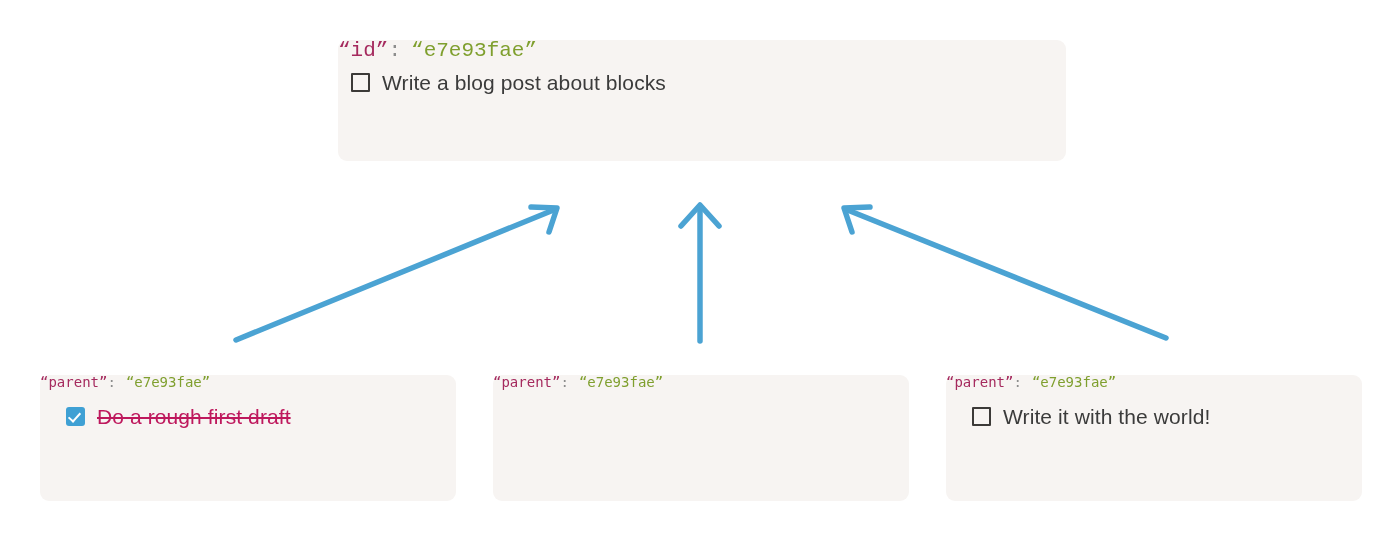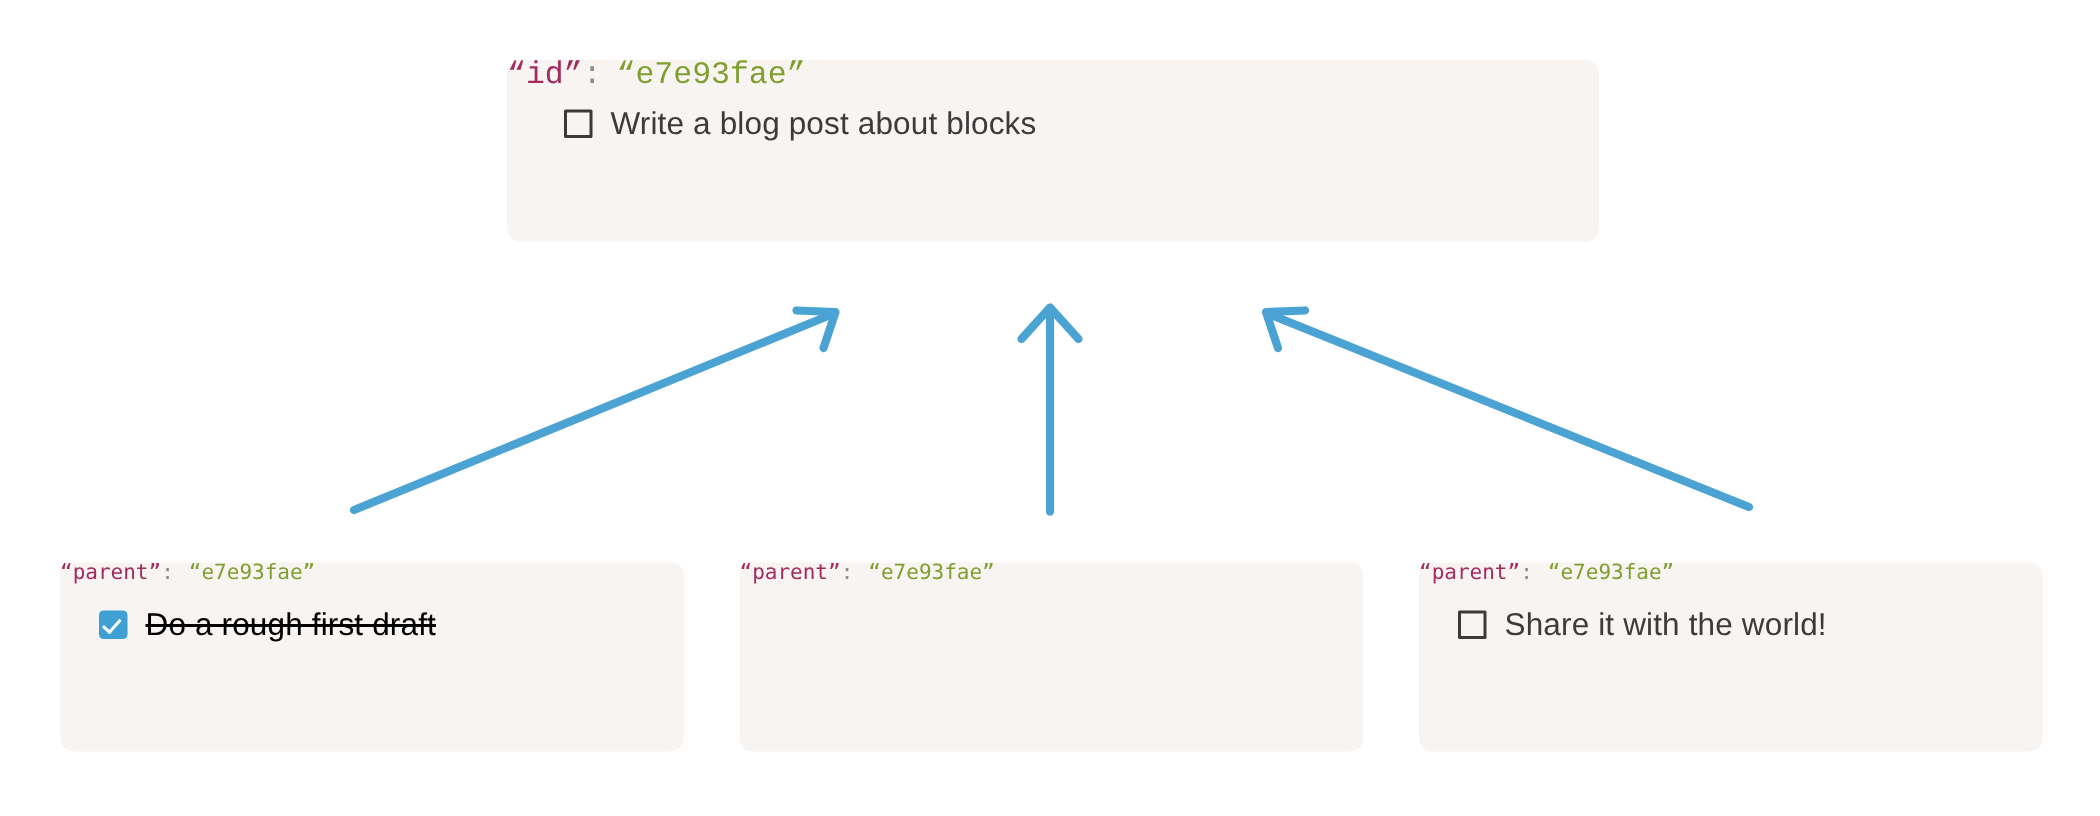--- a/index.html
+++ b/index.html
@@ -31,21 +31,21 @@
     display: flex;
     align-items: center;
   }
 
   
   .task-row {
     left: 26px;
     top: 28px;
     height: 26px;
   }
-  .card.top .task-row { left: 38px; top: 29px; }
+  .card.top .task-row { left: 13px; top: 29px; }
 
   .checkbox {
     width: 19px;
     height: 19px;
     box-sizing: border-box;
     flex: 0 0 auto;
     border: 2px solid #3c3a38;
     background: transparent;
     border-radius: 1px;
     position: relative;
@@ -71,21 +71,21 @@
 
   .task-label {
     margin-left: 12px;
     font-size: 21px;
     color: #3b3b3b;
     letter-spacing: 0.1px;
     white-space: nowrap;
     line-height: 1;
   }
   .task-label.done {
-    color: #000000;
+    color: #be185d;
     text-decoration: line-through;
     text-decoration-thickness: 1.5px;
   }
 
   
   .json-row {
     left: 26px;
     top: 70px;
     font-family: "DejaVu Sans Mono", "Liberation Mono", monospace;
     font-size: 14px;
@@ -154,20 +154,20 @@
 
   <div class="card" style="left:493px; top:375px; width:416px; height:126px;">
     <div class="json-row">
       <span class="json-key">“parent”</span><span class="json-colon">:</span><span class="json-val">“e7e93fae”</span>
     </div>
   </div>
 
   <div class="card" style="left:946px; top:375px; width:416px; height:126px;">
     <div class="card-row task-row">
       <span class="checkbox"></span>
-      <span class="task-label">Share it with the world!</span>
+      <span class="task-label">Write it with the world!</span>
     </div>
     <div class="json-row">
       <span class="json-key">“parent”</span><span class="json-colon">:</span><span class="json-val">“e7e93fae”</span>
     </div>
   </div>
 
 </div>
 
 </body></html>

